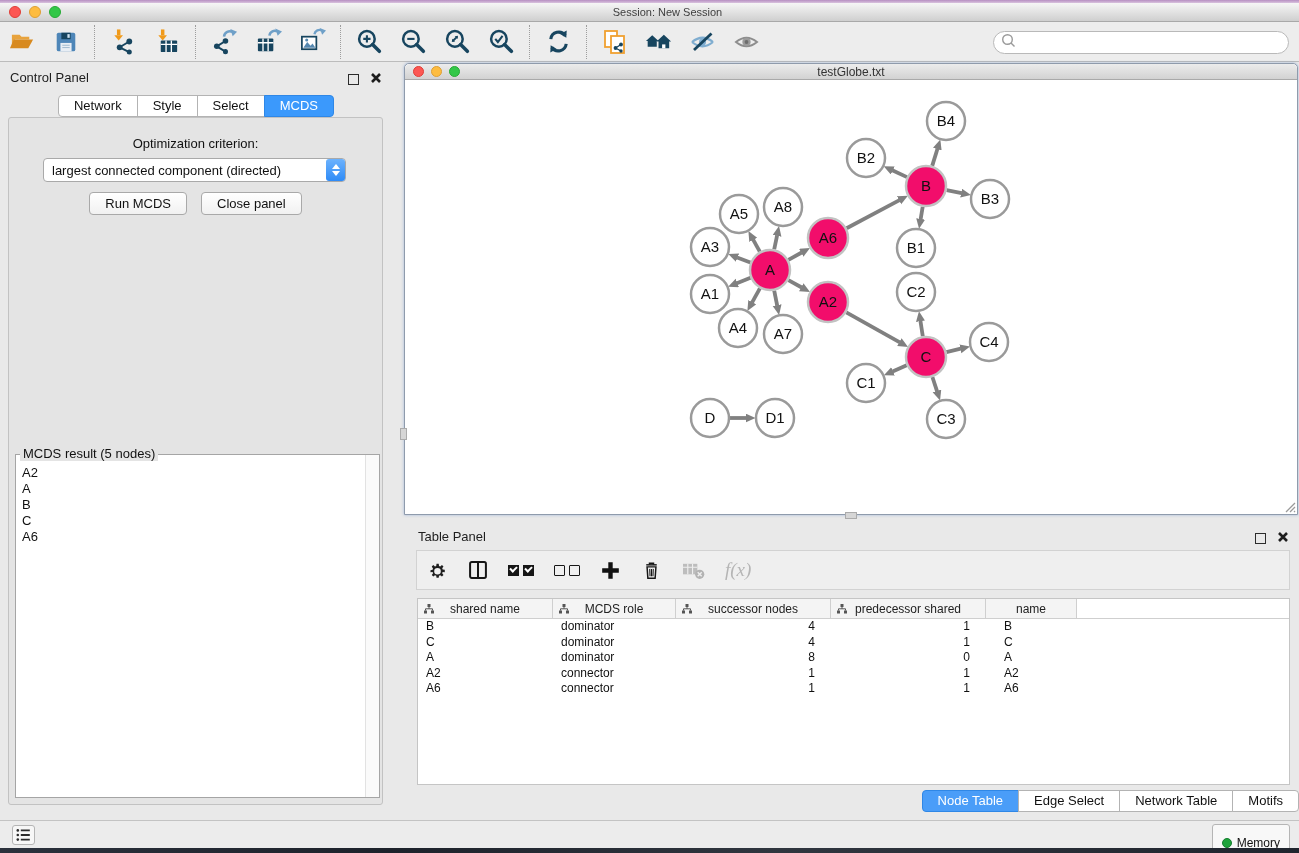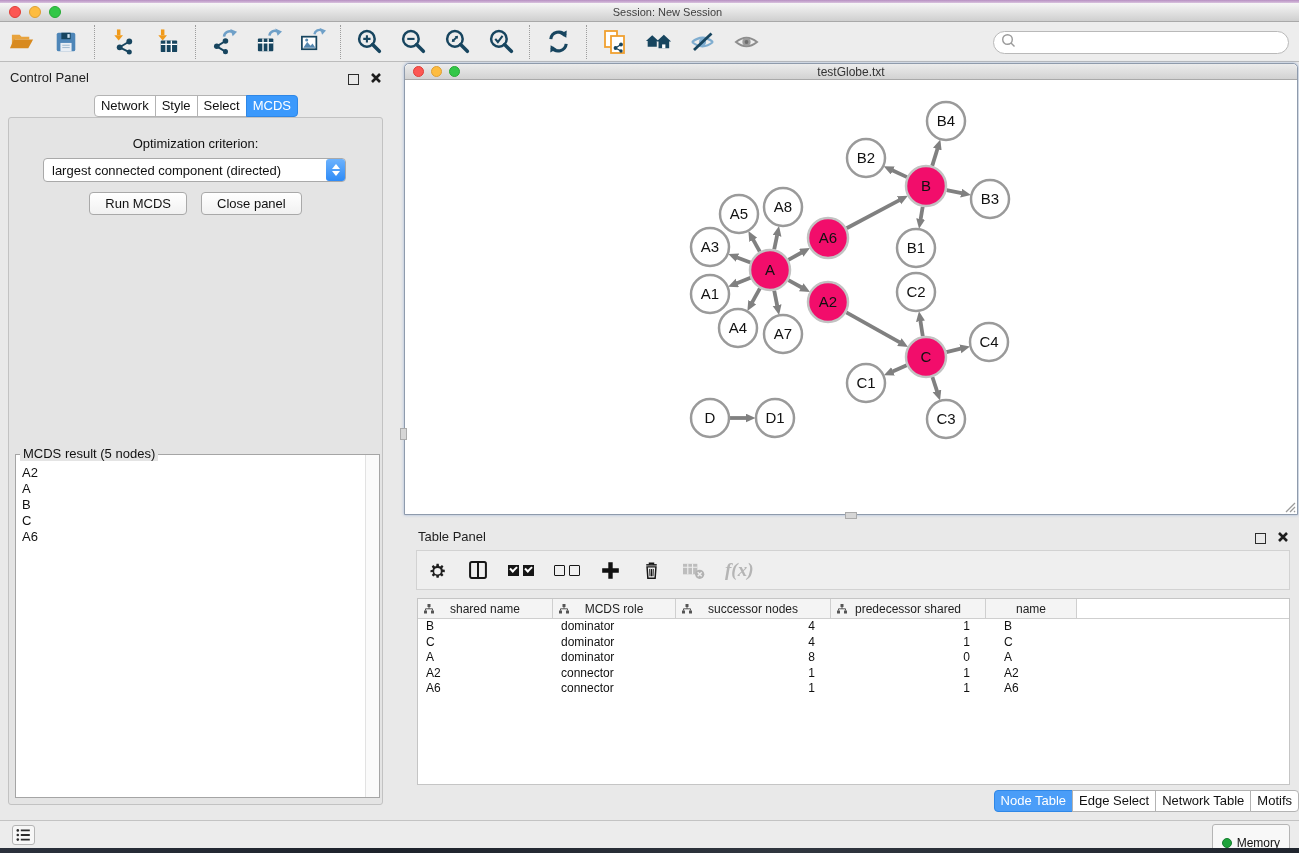--- a/index.html
+++ b/index.html
@@ -28,21 +28,21 @@
   .search-wrap input { border:none; outline:none; flex:1; font-size:12px; background:transparent; margin-left:4px; }
 
   
   .control-panel { position:absolute; top:62px; left:0; width:392px; height:758px; background:#e9e9e9; }
   .panel-header { position:relative; height:28px; }
   .panel-title { position:absolute; left:10px; top:8px; font-size:13px; color:#1e1e1e; }
   .panel-btns { position:absolute; right:10px; top:8px; display:flex; gap:11px; align-items:center; }
   .float-box { width:11px; height:11px; border:1.6px solid #2c2c2c; background:transparent; }
 
   .seg-tabs { position:absolute; top:33px; left:0; right:0; display:flex; justify-content:center; }
-  .seg-tab { font-size:13px; color:#111; background:#fff; border:1px solid #b3b3b3; padding:2px 6px 3px;
+  .seg-tab { font-size:13px; color:#111; background:#fff; border:1px solid #b3b3b3; padding:2px 15px 3px;
     margin-left:-1px; cursor:default; }
   .seg-tab:first-child { border-radius:4px 0 0 4px; margin-left:0; }
   .seg-tab:last-child { border-radius:0 4px 4px 0; }
   .seg-tab.active { background:#3b99fc; border-color:#2f87e6; color:#fff; }
 
   .cp-content { position:absolute; top:55px; left:8px; right:9px; bottom:15px;
     background:#e4e4e4; border:1px solid #c2c2c2; border-radius:3px; }
   .opt-label { position:absolute; top:18px; left:0; right:0; text-align:center; font-size:13px; color:#111; }
   .mac-select { position:absolute; top:40px; left:34px; right:36px; height:24px; background:#fff;
     border:1px solid #a9a9a9; border-radius:4px; display:flex; align-items:center; }
@@ -77,21 +77,21 @@
   .node { stroke:#9a9a9a; stroke-width:2.5; }
   .node.sel { stroke:#c2c2c2; }
   .node-label { font-family:"Liberation Sans",sans-serif; font-size:15px; fill:#111; text-anchor:middle; }
   .resize-grip { position:absolute; right:1px; bottom:1px; width:14px; height:14px; }
   .split-handle { position:absolute; background:#d6d6d6; border:1px solid #ababab; }
 
   
   .table-panel { position:absolute; left:404px; top:521px; width:895px; height:299px; background:#e9e9e9; }
   .tp-toolbar { position:absolute; top:29px; left:12px; right:9px; height:40px;
     background:#efefef; border:1px solid #d2d2d2; display:flex; align-items:center; }
-  .tp-icon { margin:0 10px; display:flex; align-items:center; cursor:default;font-weight:bold; }
+  .tp-icon { margin:0 10px; display:flex; align-items:center; cursor:default; }
   .cb { display:inline-block; width:11px; height:11px; }
   .cb.checked { background:#161616; position:relative; }
   .cb.checked::after { content:""; position:absolute; left:2px; top:1px; width:5px; height:3px;
     border-left:2px solid #fff; border-bottom:2px solid #fff; transform:rotate(-45deg); }
   .cb.empty { background:#efefef; border:1.7px solid #161616; border-radius:1px; }
   .cb + .cb { margin-left:4px; }
   .fx-label { font-family:"Liberation Serif",serif; font-style:italic; font-size:19px; color:#b5b5b5; }
 
   .data-table { position:absolute; top:77px; left:13px; right:9px; bottom:35px; background:#fff;
     border:1px solid #c5c5c5; overflow:hidden; }

